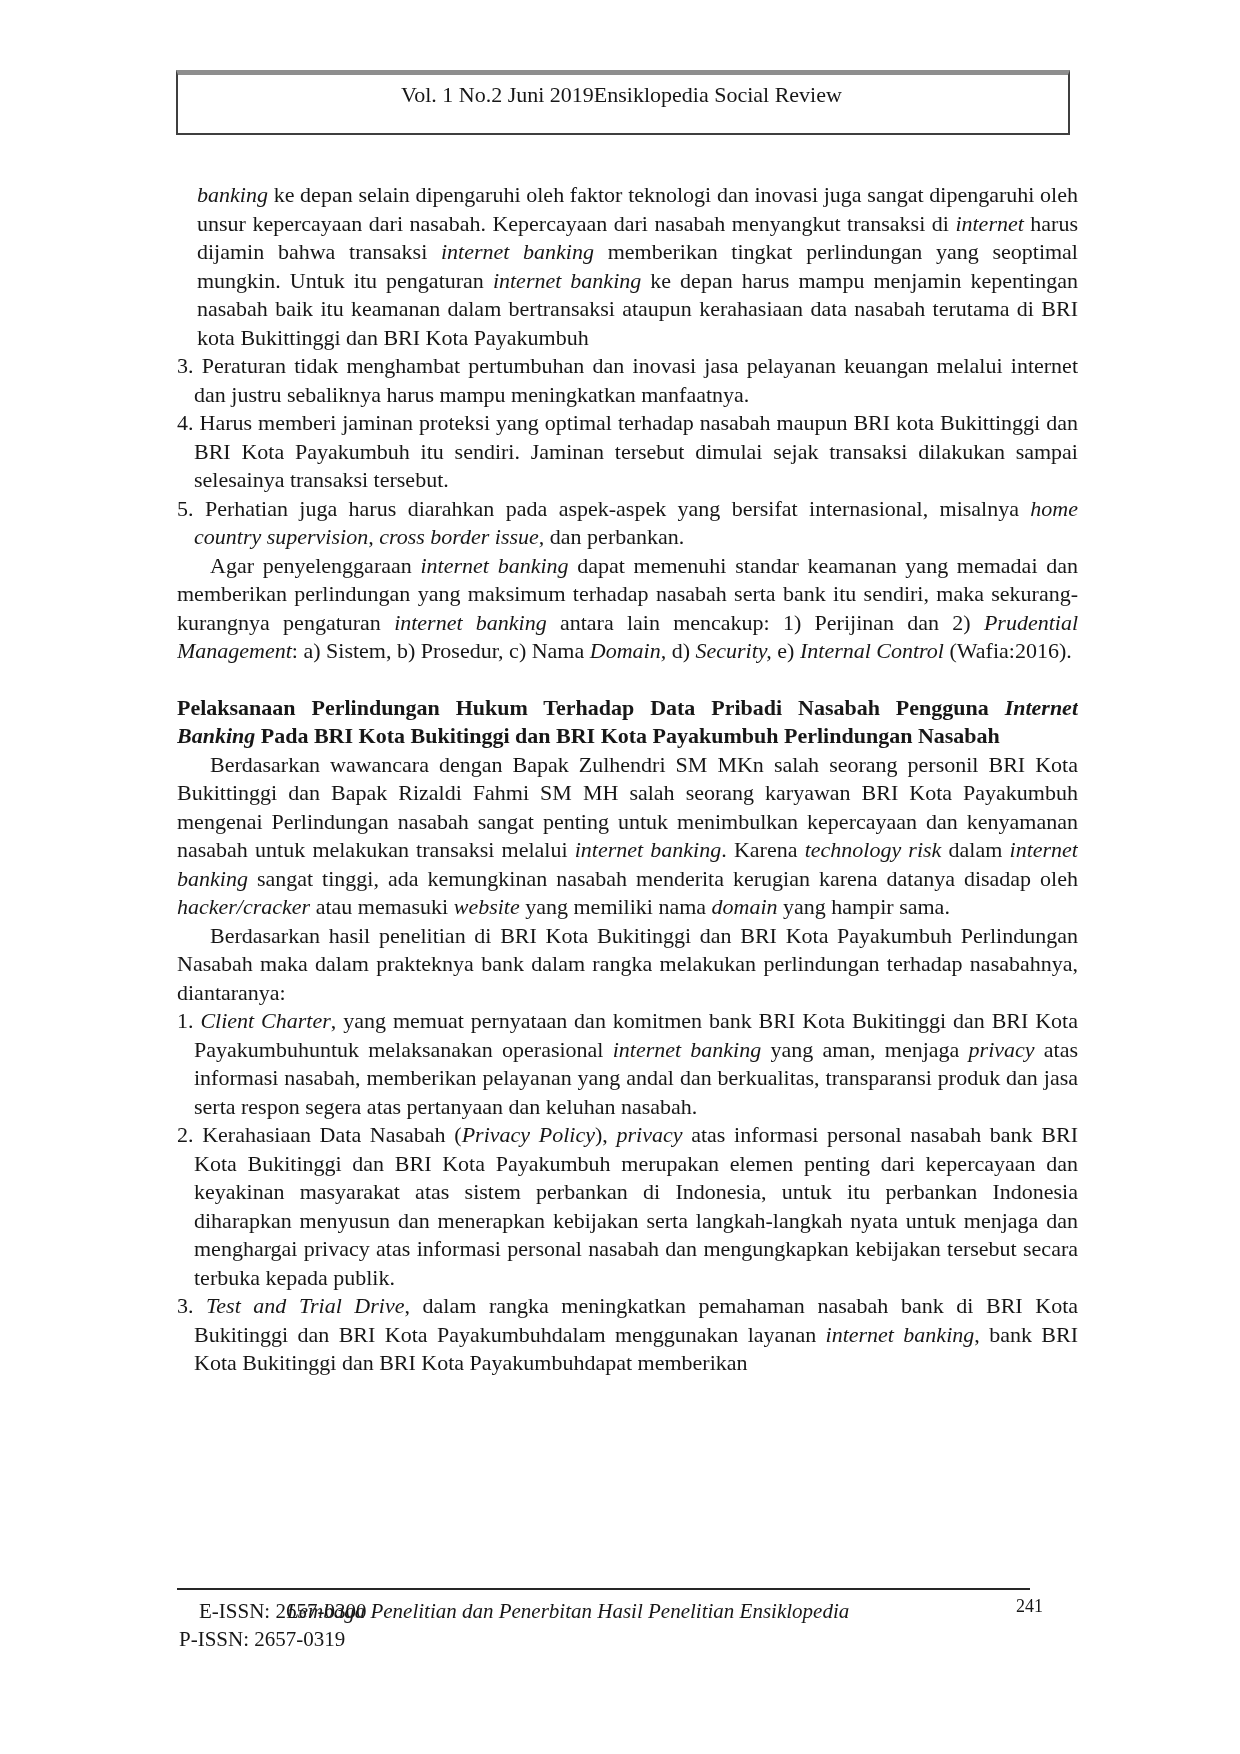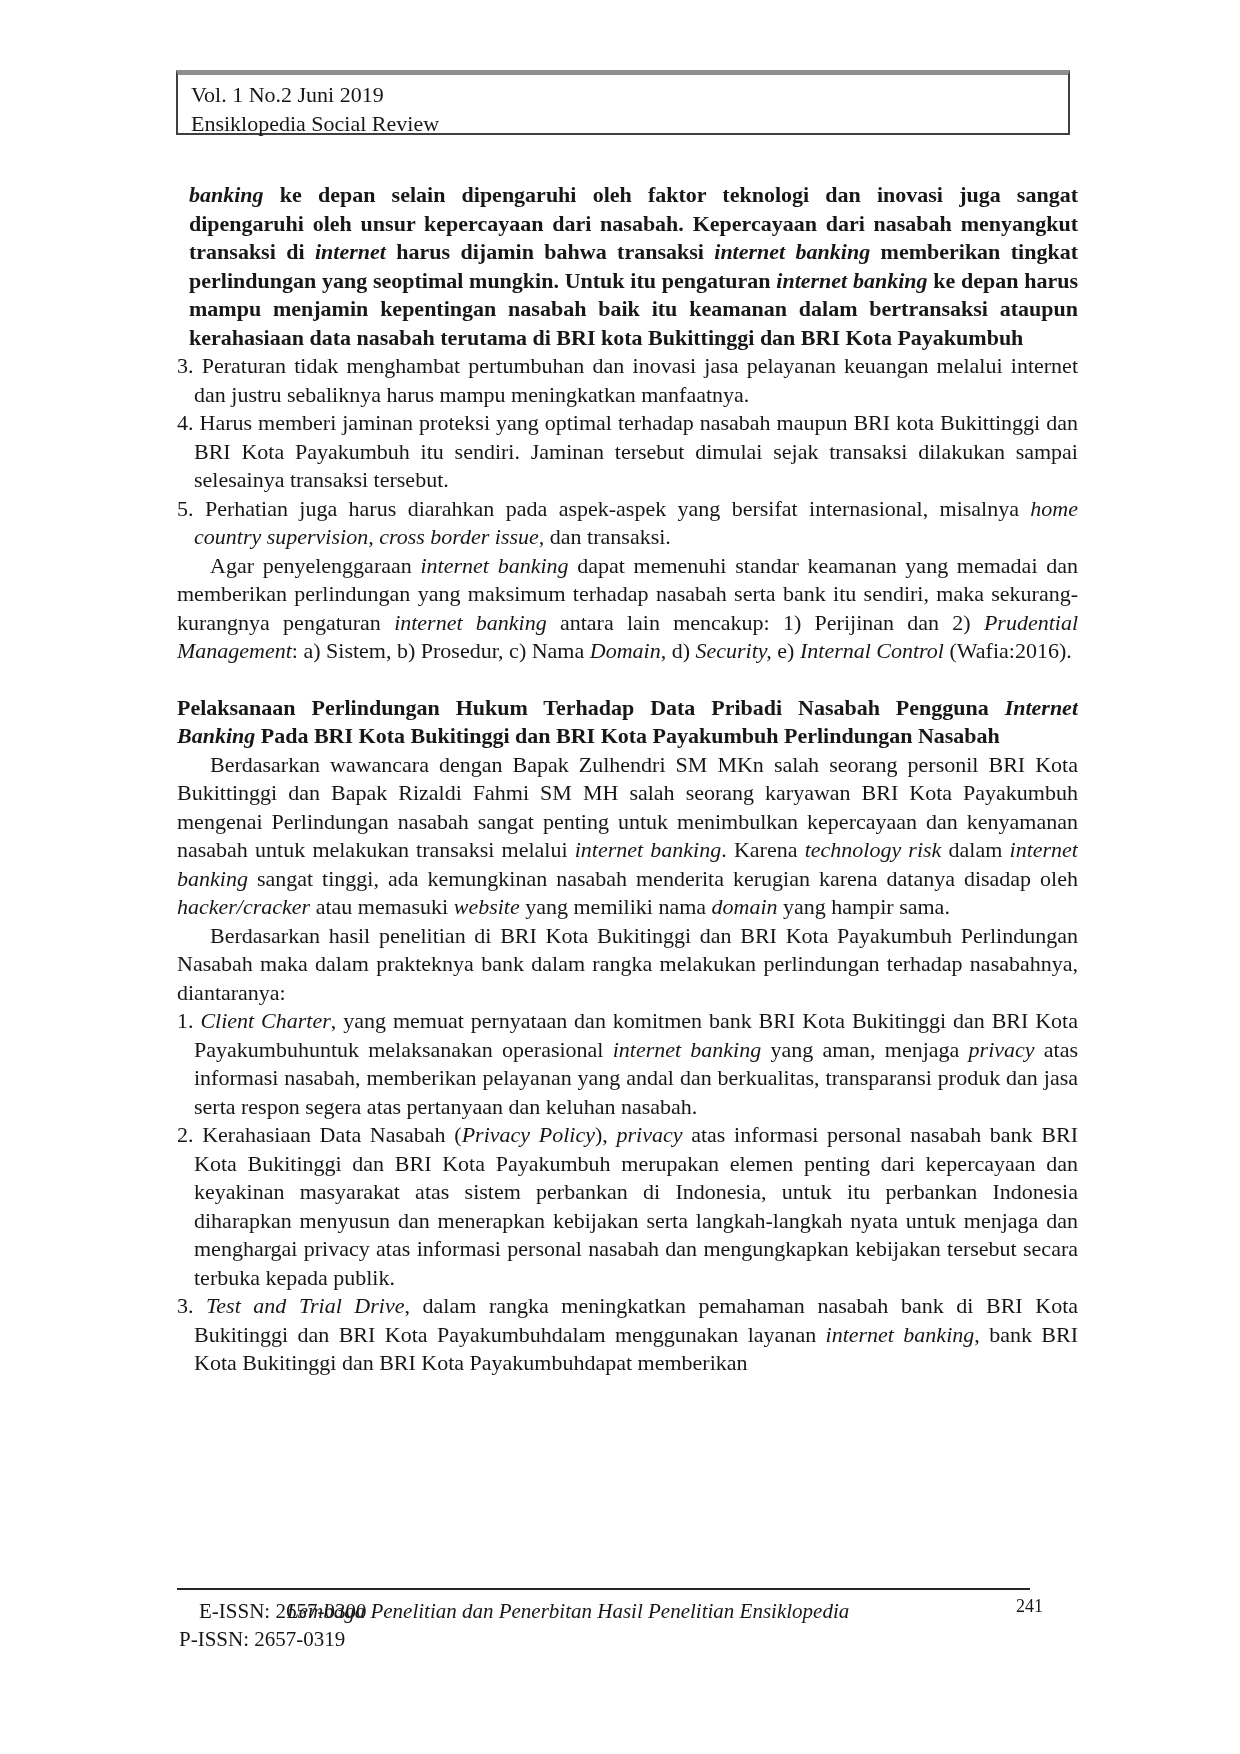--- a/index.html
+++ b/index.html
@@ -14,31 +14,31 @@
   .page{position:absolute;inset:0;}
 
   
   .header-box{
     position:absolute;left:176px;top:70px;width:894px;height:65px;
     border:2px solid #3f3f3f;border-top:5px solid #8e8e8e;
     box-sizing:border-box;
     padding:5px 16px 0 13px;
     font-size:22px;line-height:29px;
   }
-  .header-row{display:flex;justify-content:flex-start;flex-direction:column;}
+  .header-row{display:flex;justify-content:center;}
 
   
   .content{
     position:absolute;left:177px;top:181px;width:901px;
     font-size:22px;line-height:28.5px;
     max-height:1414px;overflow:hidden;
     text-align:justify;
   }
   .block{text-align:justify;margin:0;}
-  .continuation{margin-left:12px;font-weight:bold;}
+  .continuation{margin-left:20px;}
   .para{text-indent:33px;}
   .list{padding-left:17px;text-indent:-17px;}
   .heading{font-weight:bold;margin-top:28px;}
   .it{font-style:italic;}
 
   
   .footer{position:absolute;left:177px;top:1588px;width:901px;font-size:21px;}
   .footer-rule{width:853px;height:2px;background:#262626;}
   .footer-line1{position:relative;height:30px;}
   .footer-line1 .eissn{position:absolute;left:2px;top:9px;margin-left:20px;}
@@ -55,21 +55,21 @@
     <div class="header-row">
       <span>Vol. 1 No.2 Juni 2019</span>
       <span>Ensiklopedia Social Review</span>
     </div>
   </header>
 
   <main class="content" id="content">
       <div class="block continuation"><span class="it">banking</span><span> ke depan selain dipengaruhi oleh faktor teknologi dan inovasi juga sangat dipengaruhi oleh unsur kepercayaan dari nasabah. Kepercayaan dari nasabah menyangkut transaksi di </span><span class="it">internet</span><span> harus dijamin bahwa transaksi </span><span class="it">internet banking</span><span> memberikan tingkat perlindungan yang seoptimal mungkin. Untuk itu pengaturan </span><span class="it">internet banking</span><span> ke depan harus mampu menjamin kepentingan nasabah baik itu keamanan dalam bertransaksi ataupun kerahasiaan data nasabah terutama di  BRI kota Bukittinggi dan BRI Kota Payakumbuh</span></div>
       <div class="block list"><span>3. </span><span>Peraturan tidak menghambat pertumbuhan dan inovasi jasa pelayanan keuangan melalui internet dan justru sebaliknya harus mampu meningkatkan manfaatnya.</span></div>
       <div class="block list"><span>4. </span><span>Harus memberi jaminan proteksi yang optimal terhadap nasabah maupun  BRI kota Bukittinggi dan BRI Kota Payakumbuh itu sendiri. Jaminan tersebut dimulai sejak transaksi dilakukan sampai selesainya transaksi tersebut.</span></div>
-      <div class="block list"><span>5. </span><span>Perhatian juga harus diarahkan pada aspek-aspek yang bersifat internasional, misalnya </span><span class="it">home country supervision, cross border issue,</span><span> dan transaksi.</span></div>
+      <div class="block list"><span>5. </span><span>Perhatian juga harus diarahkan pada aspek-aspek yang bersifat internasional, misalnya </span><span class="it">home country supervision, cross border issue,</span><span> dan perbankan.</span></div>
       <div class="block para"><span>Agar penyelenggaraan </span><span class="it">internet banking</span><span> dapat memenuhi standar keamanan yang memadai dan memberikan perlindungan yang maksimum terhadap nasabah serta bank itu sendiri, maka sekurang-kurangnya pengaturan </span><span class="it">internet banking</span><span> antara lain mencakup: 1) Perijinan dan 2) </span><span class="it">Prudential Management</span><span>: a) Sistem, b) Prosedur, c) Nama </span><span class="it">Domain,</span><span> d) </span><span class="it">Security,</span><span> e) </span><span class="it">Internal Control</span><span> (Wafia:2016).</span></div>
       <div class="block heading"><span>Pelaksanaan Perlindungan Hukum Terhadap Data Pribadi Nasabah Pengguna </span><span class="it">Internet Banking</span><span> Pada BRI Kota Bukitinggi dan BRI Kota Payakumbuh Perlindungan Nasabah</span></div>
       <div class="block para"><span>Berdasarkan wawancara dengan Bapak Zulhendri SM MKn salah seorang personil BRI Kota Bukittinggi dan Bapak Rizaldi Fahmi SM MH salah seorang karyawan BRI Kota Payakumbuh  mengenai Perlindungan nasabah sangat penting untuk menimbulkan kepercayaan dan kenyamanan nasabah untuk melakukan transaksi melalui </span><span class="it">internet banking</span><span>. Karena </span><span class="it">technology risk</span><span> dalam </span><span class="it">internet banking</span><span> sangat tinggi, ada kemungkinan nasabah menderita kerugian karena datanya disadap oleh </span><span class="it">hacker/cracker</span><span> atau memasuki </span><span class="it">website</span><span> yang memiliki nama </span><span class="it">domain</span><span> yang hampir sama.</span></div>
       <div class="block para"><span>Berdasarkan hasil penelitian di BRI Kota Bukitinggi dan BRI Kota Payakumbuh Perlindungan Nasabah maka dalam prakteknya bank dalam rangka melakukan perlindungan terhadap nasabahnya, diantaranya:</span></div>
       <div class="block list"><span>1. </span><span class="it">Client Charter</span><span>, yang memuat pernyataan dan komitmen bank BRI Kota Bukitinggi dan BRI Kota Payakumbuhuntuk melaksanakan operasional </span><span class="it">internet banking</span><span> yang aman, menjaga </span><span class="it">privacy</span><span> atas informasi nasabah, memberikan pelayanan yang andal dan berkualitas, transparansi produk dan jasa serta respon segera atas pertanyaan dan keluhan nasabah.</span></div>
       <div class="block list"><span>2. </span><span>Kerahasiaan Data Nasabah (</span><span class="it">Privacy Policy</span><span>), </span><span class="it">privacy</span><span> atas informasi personal nasabah bank BRI Kota Bukitinggi dan BRI Kota Payakumbuh merupakan elemen penting dari kepercayaan dan keyakinan masyarakat atas sistem perbankan di Indonesia, untuk itu perbankan Indonesia diharapkan menyusun dan menerapkan kebijakan serta langkah-langkah nyata untuk menjaga dan menghargai privacy atas informasi personal nasabah dan mengungkapkan kebijakan tersebut secara terbuka kepada publik.</span></div>
       <div class="block list"><span>3. </span><span class="it">Test and Trial Drive</span><span>, dalam rangka meningkatkan pemahaman nasabah bank di BRI Kota Bukitinggi dan BRI Kota Payakumbuhdalam menggunakan layanan </span><span class="it">internet banking</span><span>, bank BRI Kota Bukitinggi dan BRI Kota Payakumbuhdapat memberikan</span></div>
     </main>
 
   <footer class="footer">

